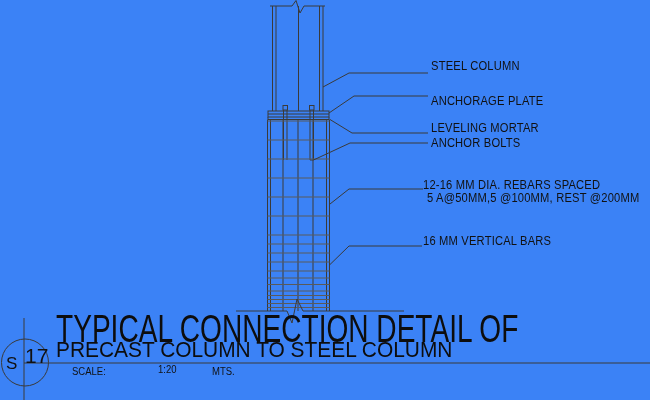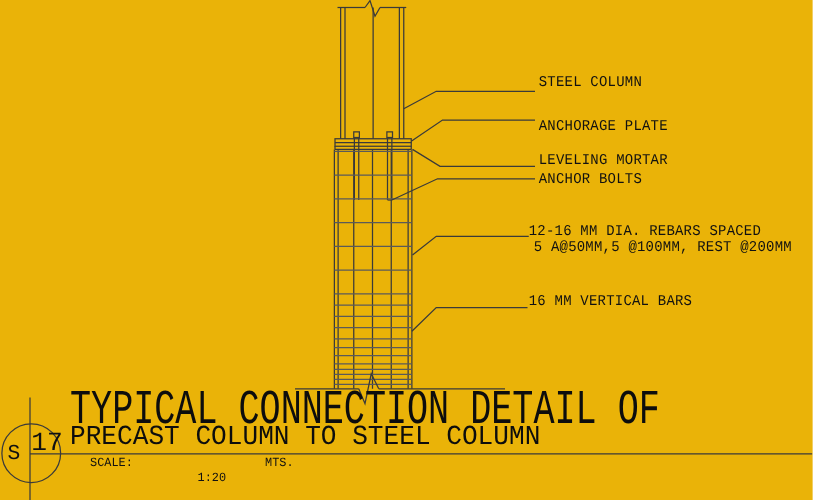--- a/index.html
+++ b/index.html
@@ -1,19 +1,19 @@
 <!DOCTYPE html>
 <html><head>
 <meta charset="utf-8">
 <style>
   html,body { margin:0; padding:0; }
   body { background:#ffffff; }
   .stage {
     position:relative; width:650px; height:400px; overflow:hidden;
-    background:#eab308; font-family:Liberation Mono, monospace;
+    background:#3b82f6; font-family:Liberation Sans, sans-serif;
   }
   .stage svg { position:absolute; left:0; top:0; }
   .lbl {
     position:absolute; font-size:12px; color:#111;
     white-space:nowrap; transform:scaleX(0.93); transform-origin:0 0;
     letter-spacing:0.2px; line-height:1.1;
   }
   .title {
     position:absolute; left:56px; top:309px; font-size:39px; color:#0d0d0d;
     white-space:nowrap; transform:scaleX(0.72); transform-origin:0 0;
@@ -124,19 +124,19 @@
   <div class="lbl" style="left:431px; top:95px;">ANCHORAGE PLATE</div>
   <div class="lbl" style="left:431px; top:122px;">LEVELING MORTAR</div>
   <div class="lbl" style="left:431px; top:137px;">ANCHOR BOLTS</div>
   <div class="lbl" style="left:423px; top:179px;">12-16 MM DIA. REBARS SPACED</div>
   <div class="lbl" style="left:427px; top:192px;">5 A@50MM,5 @100MM, REST @200MM</div>
   <div class="lbl" style="left:423px; top:235px;">16 MM VERTICAL BARS</div>
 
   <div class="title">TYPICAL CONNECTION DETAIL OF</div>
   <div class="subtitle">PRECAST COLUMN TO STEEL COLUMN</div>
   <div class="scaleitem" style="left:72px;  top:366px;">SCALE:</div>
-  <div class="scaleitem" style="left:158px; top:378px;">1:20</div>
+  <div class="scaleitem" style="left:158px; top:364px;">1:20</div>
   <div class="scaleitem" style="left:212px; top:366px;">MTS.</div>
 
   <div class="marker-letter">S</div>
   <div class="marker-number">17</div>
 
 </div>
 
 </body></html>

